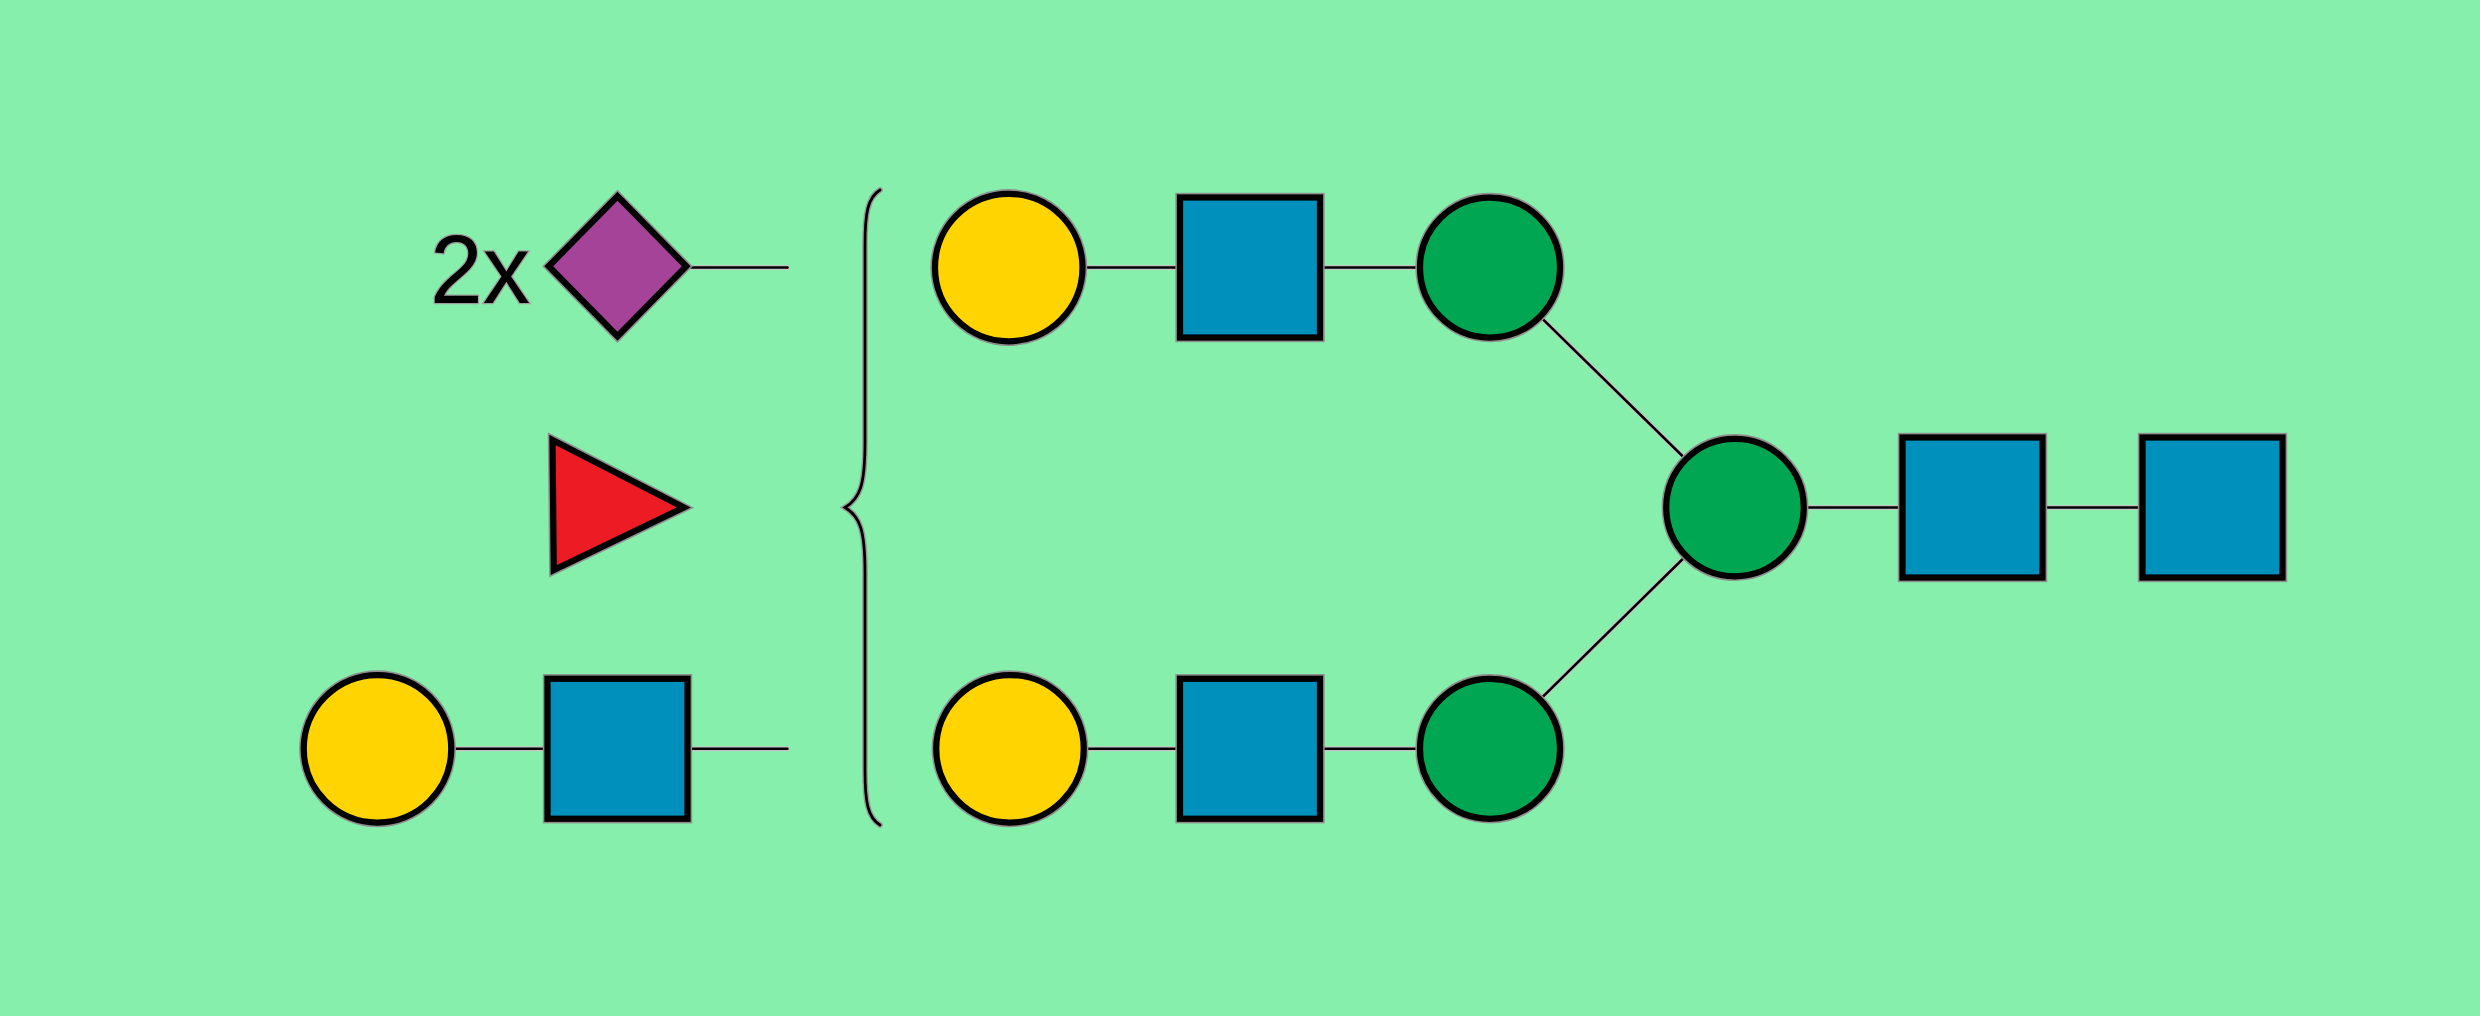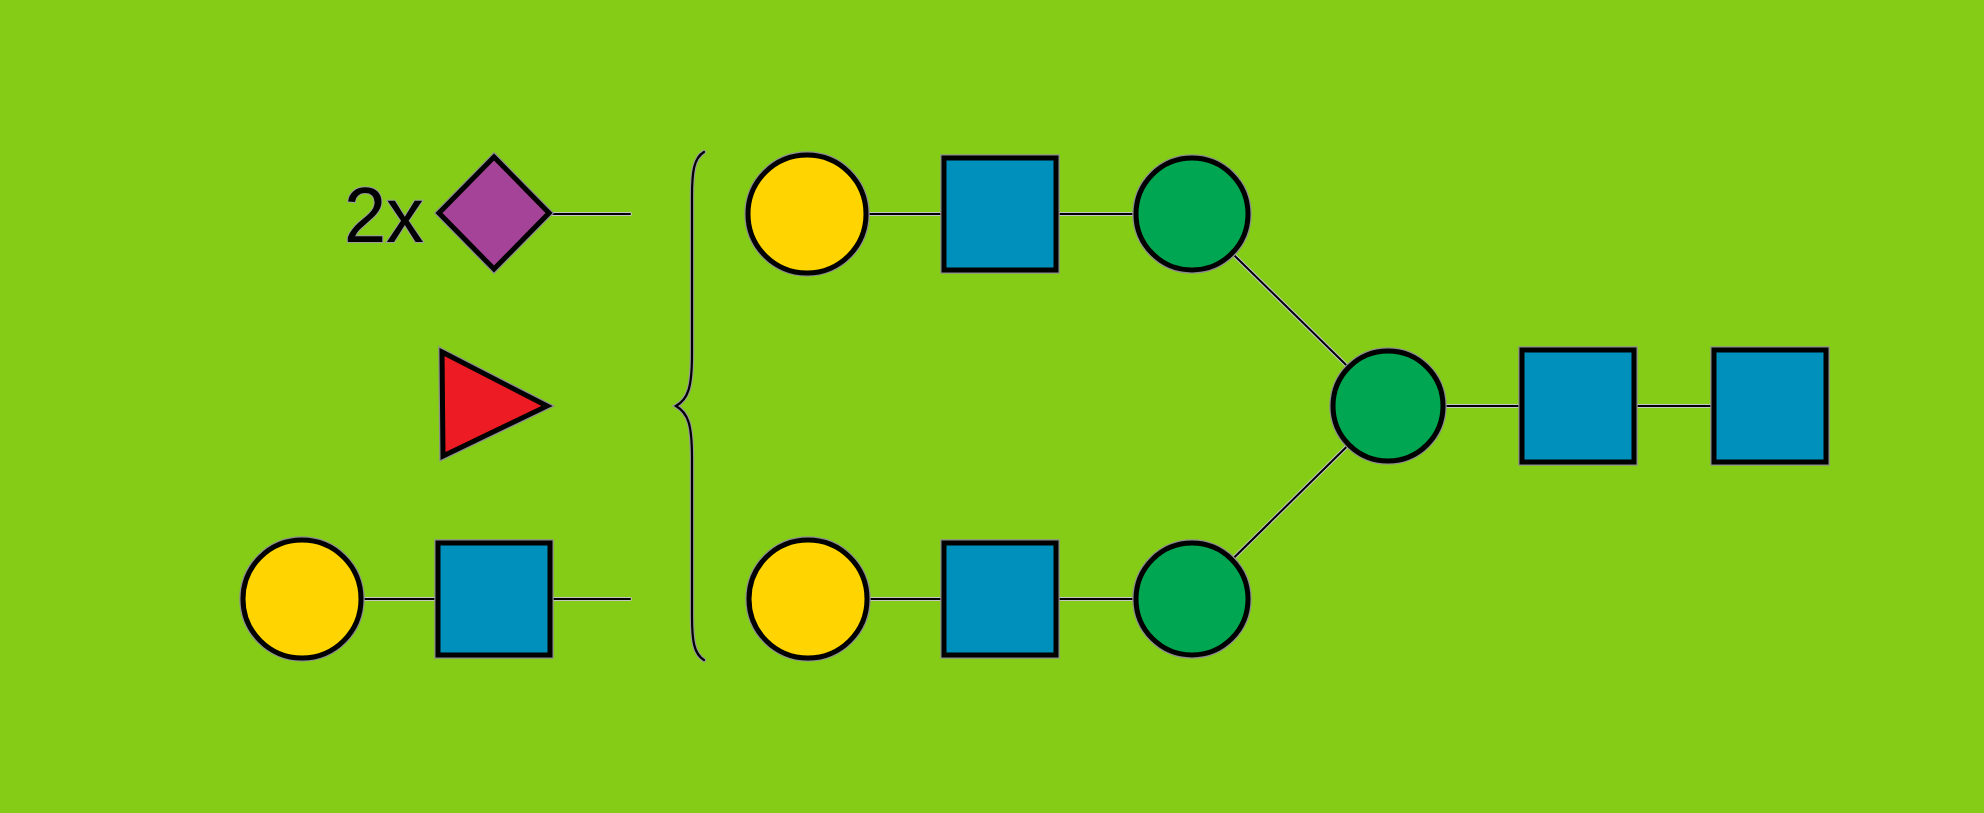--- a/index.html
+++ b/index.html
@@ -1,20 +1,20 @@
 <!DOCTYPE html>
 <html><head>
 <meta charset="utf-8">
 <style>
   html, body { margin: 0; padding: 0; background: #000; }
   .canvas {
     position: relative;
     width: 1984px;
     height: 813px;
-    background: #84cc16;
+    background: #86efac;
     overflow: hidden;
     font-family: "Liberation Sans", sans-serif;
   }
   svg { position: absolute; left: 0; top: 0; display: block; }
 
   
   .bond-halo  { stroke: #c4c4c4; stroke-width: 4;   fill: none; stroke-linecap: round; }
   .bond-core  { stroke: #000000; stroke-width: 2;   fill: none; stroke-linecap: round; }
 
   

